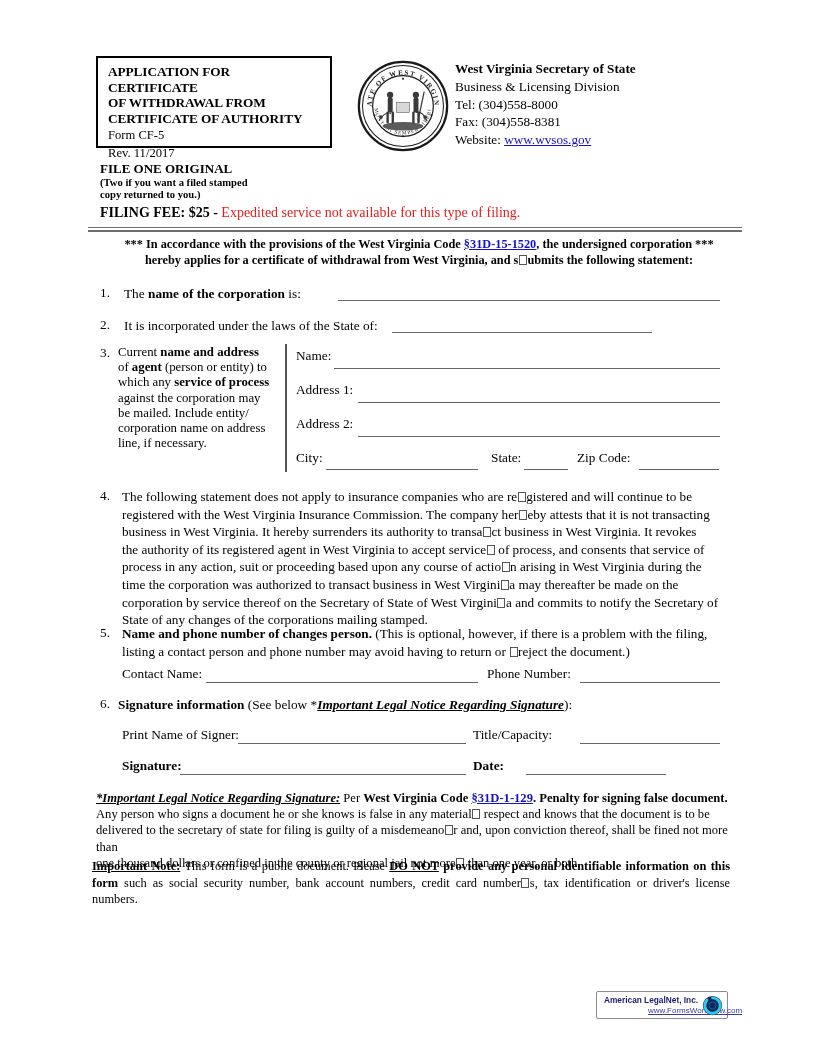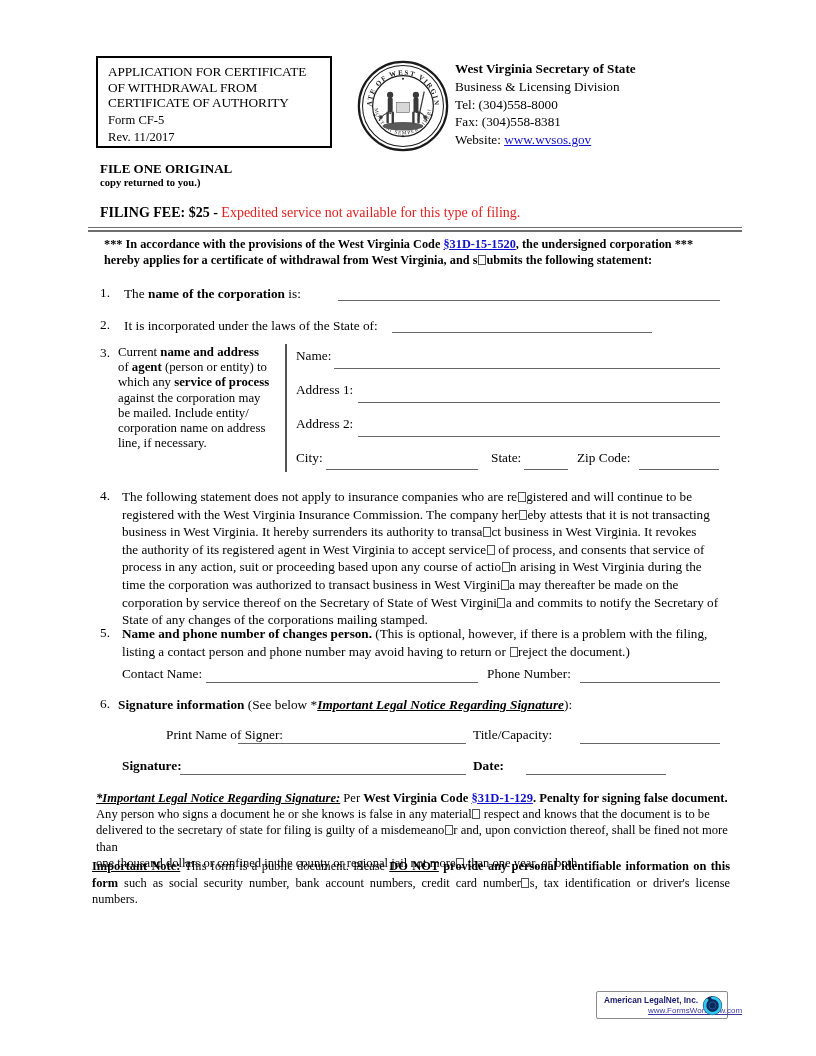--- a/index.html
+++ b/index.html
@@ -27,21 +27,21 @@
     position: absolute;
     left: 96px;
     top: 56px;
     width: 236px;
     height: 92px;
     border: 2px solid #000;
     box-sizing: border-box;
     padding: 6px 8px 4px 10px;
   }
   .title-box .big {
-    font-weight: normal;
+    font-weight: bold;
     font-size: 13.3px;
     line-height: 15.6px;
     letter-spacing: -0.1px;
   }
   .title-box .sub {
     font-size: 12.6px;
     line-height: 15.5px;
     margin-top: 2px;
   }
 
@@ -111,21 +111,21 @@
     width: 654px;
     height: 2px;
     background: #6e6e6e;
   }
 
   .accord {
     position: absolute;
     left: 104px;
     top: 236px;
     width: 630px;
-    text-align: left;
+    text-align: center;
     font-weight: bold;
     font-size: 12.3px;
     line-height: 16.4px;
   }
   .accord .l2 { display: block; }
 
   
   .item {
     position: absolute;
     font-size: 13.3px;
@@ -299,20 +299,21 @@
   <div class="sos-block">
     <div class="l1">West Virginia Secretary of State</div>
     <div>Business &amp; Licensing Division</div>
     <div>Tel: (304)558-8000</div>
     <div>Fax: (304)558-8381</div>
     <div><span>Website: </span><span class="link-blue">www.wvsos.gov</span></div>
   </div>
 
   <div class="file-one">
     <div class="h">FILE ONE ORIGINAL</div>
+    <div class="p">(Two if you want a filed stamped</div>
     <div class="p">copy returned to you.)</div>
   </div>
   <div class="fee"><b>FILING FEE: $25 - </b><span class="red">Expedited service not available for this type of filing.</span></div>
 
   <div class="rule-top"></div>
   <div class="rule-top2"></div>
 
   <div class="accord">
     <span>*** In accordance with the provisions of the West Virginia Code  </span><span class="link-blue">§31D-15-1520</span><span>, the undersigned corporation ***</span>
     <span class="l2"><span>hereby applies for a certificate of withdrawal from West Virginia, and s</span><span class="box-sq"></span><span>ubmits the following statement:</span></span>
@@ -373,21 +374,21 @@
   </div>
 
   <div class="i3-field" style="left:122px; top:666px;">Contact Name:</div>
   <div class="fline" style="left:206px; top:682px; width:272px;"></div>
   <div class="i3-field" style="left:487px; top:666px;">Phone Number:</div>
   <div class="fline" style="left:580px; top:682px; width:140px;"></div>
 
   <div class="num" style="left:100px; top:696px;">6.</div>
   <div class="item" style="left:118px; top:696px;"><span class="lbl-b">Signature information</span><span> (See below *</span><span class="notice-ref" style="font-weight:bold;font-style:italic;text-decoration:underline;">Important Legal Notice Regarding Signature</span><span>):</span></div>
 
-  <div class="i3-field" style="left:122px; top:727px;margin-left:44px;">Print Name of Signer:</div>
+  <div class="i3-field" style="left:122px; top:727px;">Print Name of Signer:</div>
   <div class="fline" style="left:238px; top:743px; width:228px;"></div>
   <div class="i3-field" style="left:473px; top:727px;">Title/Capacity:</div>
   <div class="fline" style="left:580px; top:743px; width:140px;"></div>
 
   <div class="i3-field" style="left:122px; top:758px; font-weight:bold;">Signature:</div>
   <div class="fline" style="left:180px; top:774px; width:286px;"></div>
   <div class="i3-field" style="left:473px; top:758px; font-weight:bold;">Date:</div>
   <div class="fline" style="left:526px; top:774px; width:140px;"></div>
 
   <div class="notice" style="top:790px;">

